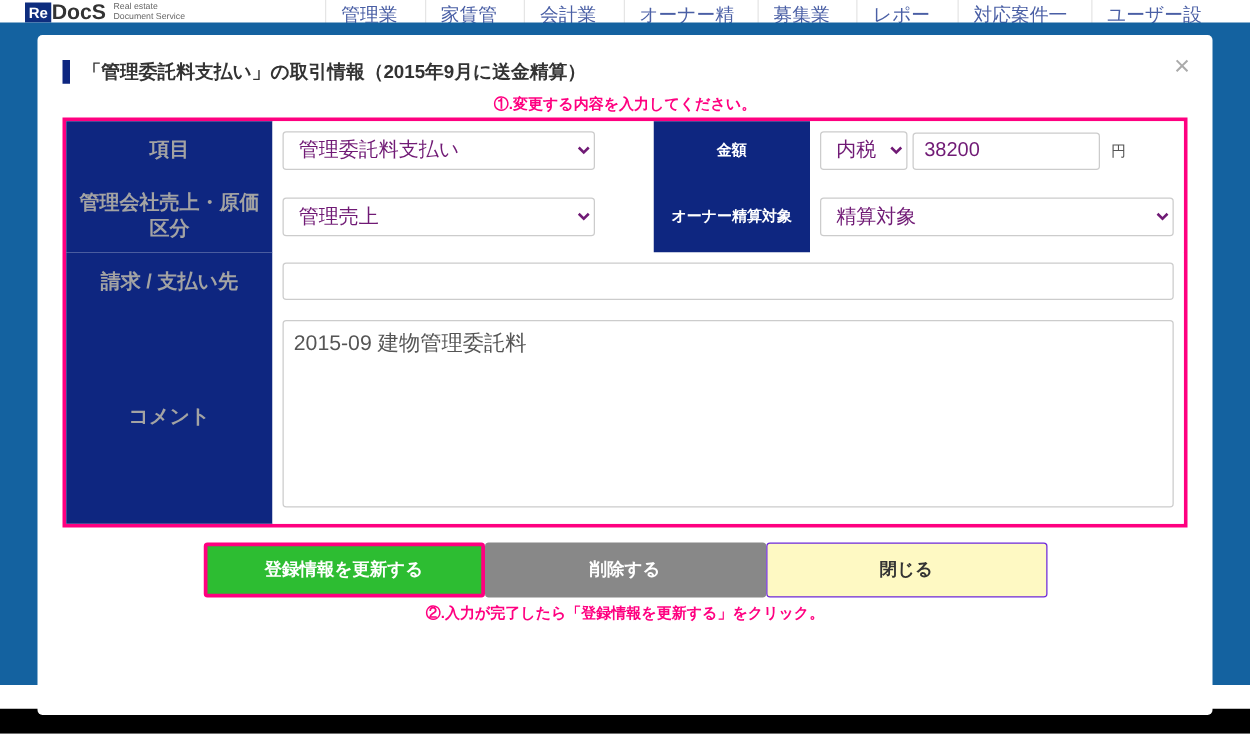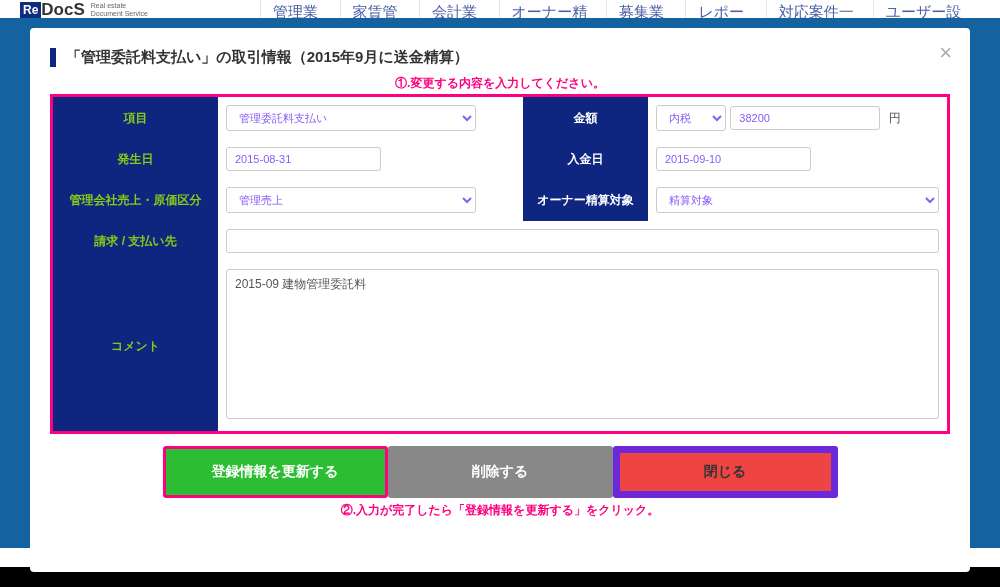--- a/index.html
+++ b/index.html
@@ -118,51 +118,51 @@
     .form-table {
       width: 100%;
       border-collapse: collapse;
     }
     .form-table td {
       padding: 8px;
       vertical-align: middle;
     }
     .label-cell {
       background: #0e2680;
-      color: #84cc16;
-      text-align: center;
-      font-size: 12px;
+      color: #a3a3a3;
+      text-align: center;
+      font-size: 16px;
       font-weight: bold;
       width: 165px;
       margin-left: 20px;
     }
     .label-cell-2 {
       background: #0e2680;
       color: #fff;
       text-align: center;
       font-size: 12px;
       font-weight: bold;
       width: 125px;
     }
     .field-cell {
       background: #fff;
     }
     select, input[type="text"] {
       border: 1px solid #ccc;
       border-radius: 3px;
       padding: 5px 8px;
-      font-size: 11px;
+      font-size: 16px;
       background: #fff;
-      color: #8b5cf6;
+      color: #701a75;
     }
     textarea {
       border: 1px solid #ccc;
       border-radius: 3px;
       padding: 6px 8px;
-      font-size: 12px;
+      font-size: 17px;
       width: 100%;
       height: 150px;
       resize: none;
       color: #555;
       font-family: inherit;
     }
     .select-wide { width: 250px; }
     .select-narrow { width: 70px; }
     .select-full { width: 100%; }
     .input-date { width: 155px; }
@@ -186,23 +186,23 @@
     .btn-update {
       background: #2dbd32;
       color: #fff;
       border: 3px solid #ff0080;
     }
     .btn-delete {
       background: #888;
       color: #fff;
     }
     .btn-close {
-      background: #ef4444;
+      background: #fef9c3;
       color: #333;
-      border: 7px solid #6d28d9;
+      border: 1px solid #6d28d9;
     }
     .unit-label {
       font-size: 12px;
       color: #555;
       margin-left: 4px;
     }
   </style>
 </head>
 <body>
 
@@ -246,30 +246,20 @@
         <td class="label-cell-2">金額</td>
         <td class="field-cell">
           <select class="select-narrow">
             <option>内税</option>
           </select>
           <input type="text" class="input-amount" value="38200" style="">
           <span class="unit-label">円</span>
         </td>
       </tr>
       <tr>
-        <td class="label-cell">発生日</td>
-        <td class="field-cell">
-          <input type="text" class="input-date" value="2015-08-31" style="">
-        </td>
-        <td class="label-cell-2">入金日</td>
-        <td class="field-cell">
-          <input type="text" class="input-date" value="2015-09-10" style="">
-        </td>
-      </tr>
-      <tr>
         <td class="label-cell">管理会社売上・原価区分</td>
         <td class="field-cell">
           <select class="select-wide">
             <option>管理売上</option>
           </select>
         </td>
         <td class="label-cell-2">オーナー精算対象</td>
         <td class="field-cell">
           <select class="select-full">
             <option>精算対象</option>

